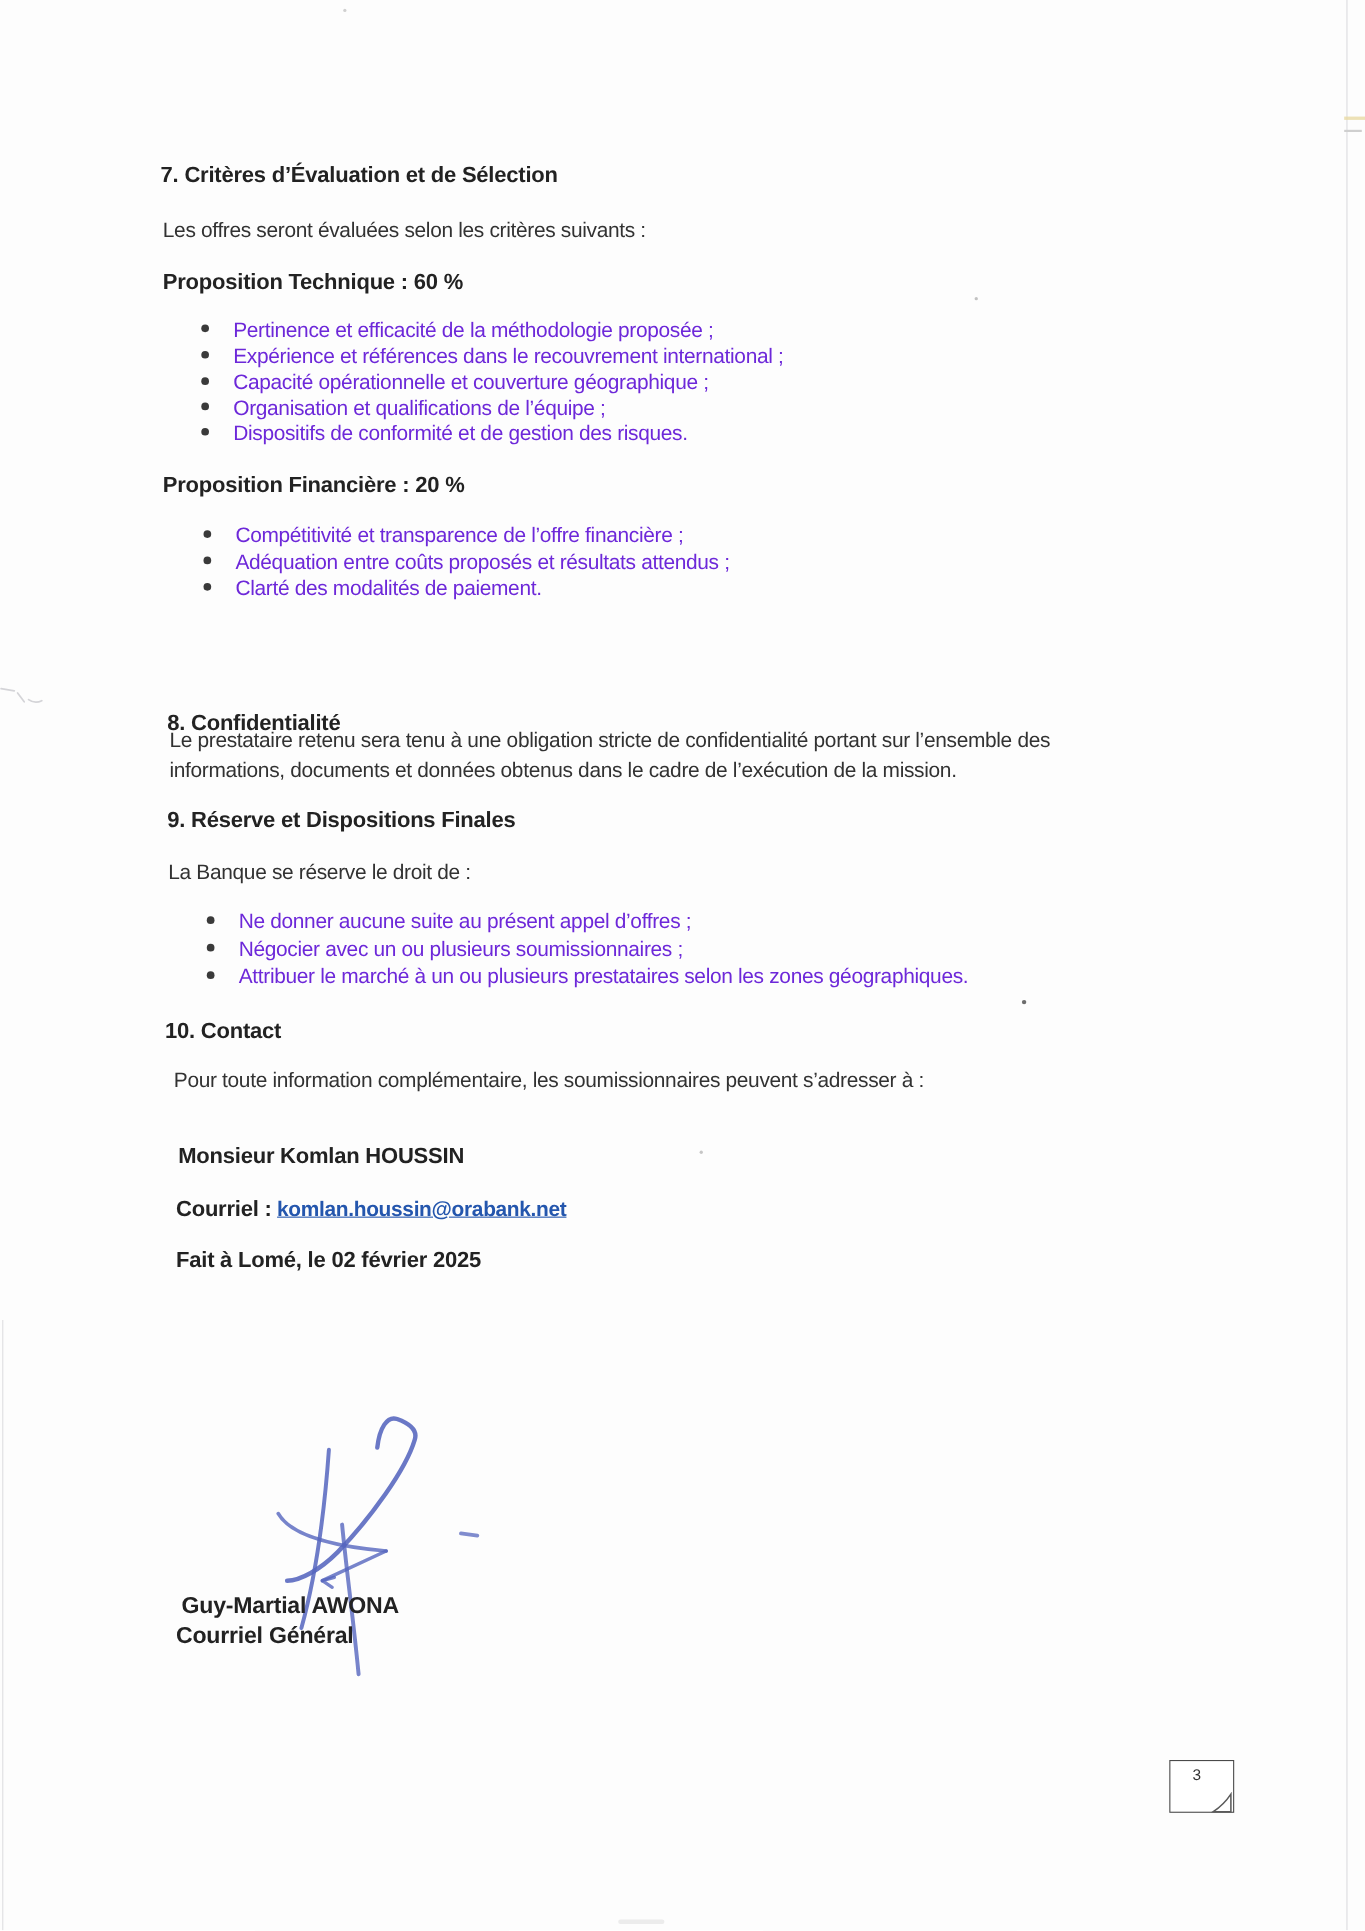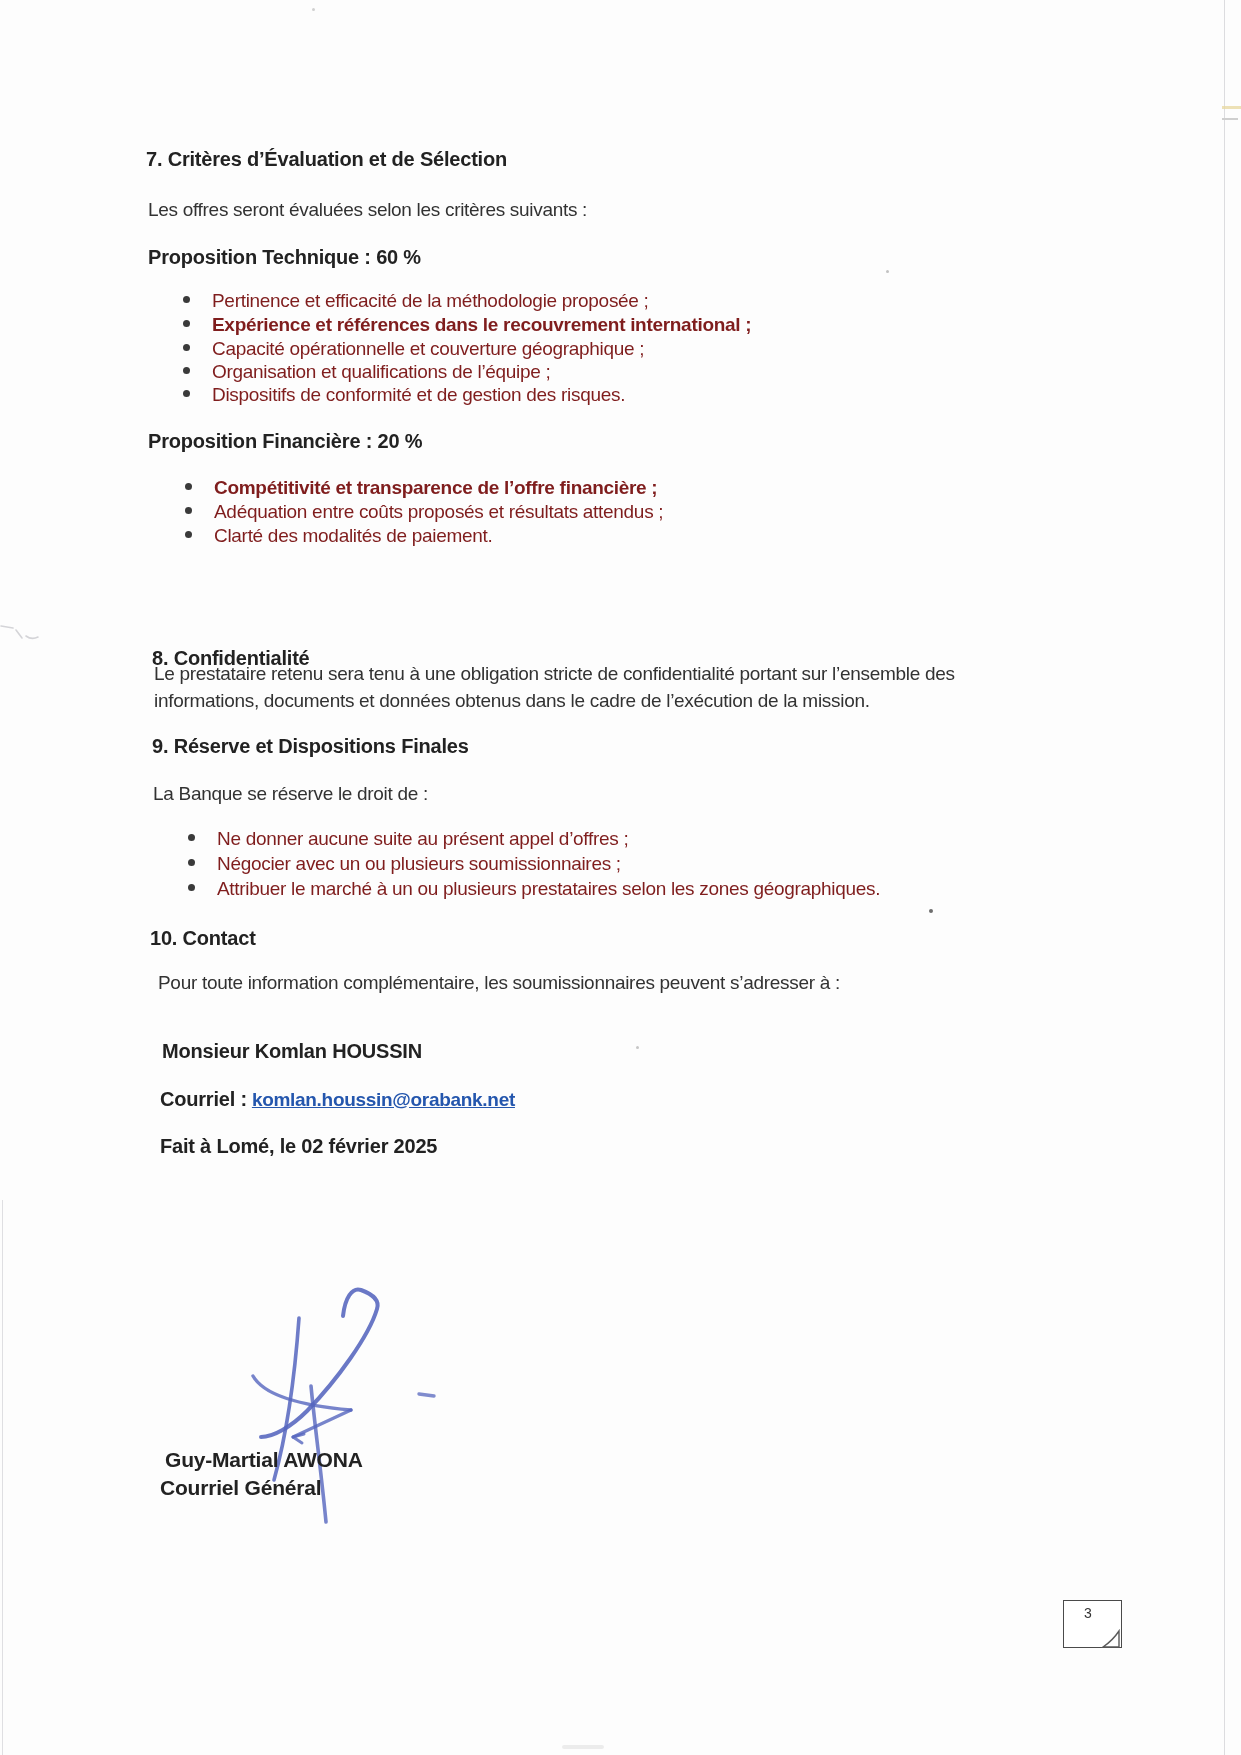--- a/index.html
+++ b/index.html
@@ -23,21 +23,21 @@
     font-weight: bold;
     color: #222222;
     font-size: 20px;
     letter-spacing: -0.2px;
   }
   .li {
     position: absolute;
     white-space: nowrap;
     font-size: 19px;
     letter-spacing: -0.3px;
-    color: #7f1d1d;
+    color: #6d28d9;
   }
   .dot {
     display: inline-block;
     width: 7px;
     height: 7px;
     border-radius: 50%;
     background: #3a3a3a;
     vertical-align: middle;
     margin-right: 22px;
     position: relative;
@@ -108,28 +108,28 @@
 <body>
 
 <div class="page">
 
   <div class="line bold" style="left:146px; top:148px;">7. Critères d’Évaluation et de Sélection</div>
   <div class="line" style="left:148px; top:199px;">Les offres seront évaluées selon les critères suivants :</div>
 
   <div class="line bold" style="left:148px; top:246px;">Proposition Technique : 60 %</div>
 
   <div class="li" style="left:183px; top:290px;"><span class="dot"></span><span>Pertinence et efficacité de la méthodologie proposée ;</span></div>
-  <div class="li" style="left:183px; top:314px;font-weight:bold;"><span class="dot"></span><span>Expérience et références dans le recouvrement international ;</span></div>
+  <div class="li" style="left:183px; top:314px;"><span class="dot"></span><span>Expérience et références dans le recouvrement international ;</span></div>
   <div class="li" style="left:183px; top:338px;"><span class="dot"></span><span>Capacité opérationnelle et couverture géographique ;</span></div>
   <div class="li" style="left:183px; top:361px;"><span class="dot"></span><span>Organisation et qualifications de l’équipe ;</span></div>
   <div class="li" style="left:183px; top:384px;"><span class="dot"></span><span>Dispositifs de conformité et de gestion des risques.</span></div>
 
   <div class="line bold" style="left:148px; top:430px;">Proposition Financière : 20 %</div>
 
-  <div class="li" style="left:185px; top:477px;font-weight:bold;"><span class="dot"></span><span>Compétitivité et transparence de l’offre financière ;</span></div>
+  <div class="li" style="left:185px; top:477px;"><span class="dot"></span><span>Compétitivité et transparence de l’offre financière ;</span></div>
   <div class="li" style="left:185px; top:501px;text-align:center;"><span class="dot"></span><span>Adéquation entre coûts proposés et résultats attendus ;</span></div>
   <div class="li" style="left:185px; top:525px;"><span class="dot"></span><span>Clarté des modalités de paiement.</span></div>
 
 
   <div class="line bold" style="left:152px; top:619px;margin-top:28px;">8. Confidentialité</div>
   <div class="line" style="left:154px; top:690px;">informations, documents et données obtenus dans le cadre de l’exécution de la mission.</div>
   <div class="line" style="left:154px; top:663px;">Le prestataire retenu sera tenu à une obligation stricte de confidentialité portant sur l’ensemble des</div>
 
   <div class="line bold" style="left:152px; top:735px;">9. Réserve et Dispositions Finales</div>
   <div class="line" style="left:153px; top:783px;">La Banque se réserve le droit de :</div>

